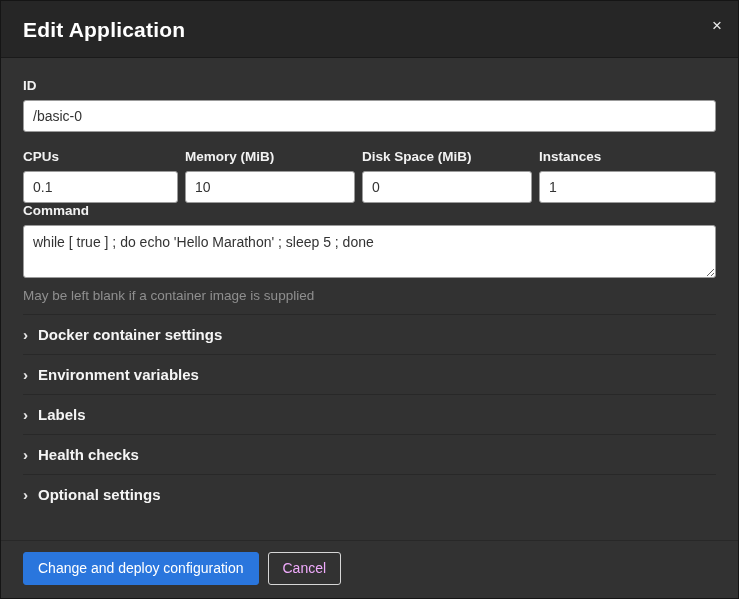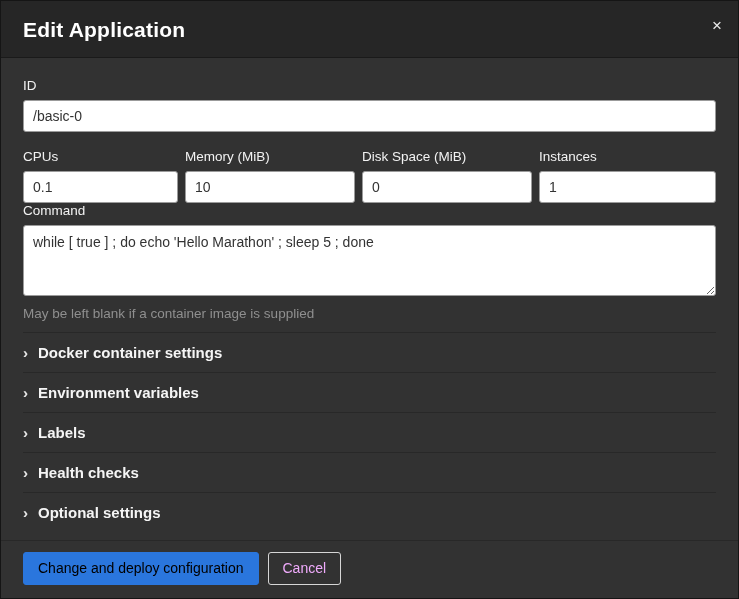--- a/index.html
+++ b/index.html
@@ -46,21 +46,21 @@
   
   .modal-body {
     flex: 1 1 auto;
     padding: 20px 22px 0 22px;
     display: flex;
     flex-direction: column;
   }
   .field-label {
     display: block;
     font-size: 13.5px;
-    font-weight: 400;
+    font-weight: 700;
     color: #f2f2f2;
     margin-bottom: 7px;
   }
   .text-input {
     width: 100%;
     height: 32px;
     background: #ffffff;
     border: 1px solid #9b9b9b;
     border-radius: 3px;
     padding: 4px 9px;
@@ -69,21 +69,21 @@
     font-family: inherit;
     outline: none;
   }
   .field-block { margin-bottom: 17px; }
   .field-row {
     display: grid;
     grid-template-columns: 155px 170px 170px 1fr;
     column-gap: 7px;
   }
   textarea.text-input {
-    height: 71px;
+    height: 53px;
     resize: vertical;
     line-height: 1.45;
     padding-top: 6px;
   }
   .help-text {
     font-size: 13.5px;
     color: #8f8f8f;
     margin-top: 6px;
   }
   
@@ -122,21 +122,21 @@
     font-family: inherit;
     font-size: 14px;
     border-radius: 3px;
     padding: 7px 14px;
     cursor: pointer;
     line-height: 1.2;
   }
   .btn-primary {
     background: #2a76dd;
     border: 1px solid #2a76dd;
-    color: #000000;
+    color: #ffffff;
   }
   .btn-default {
     background: transparent;
     border: 1px solid #d6d6d6;
     color: #f0abfc;
   }
 </style>
 </head>
 <body>
 

